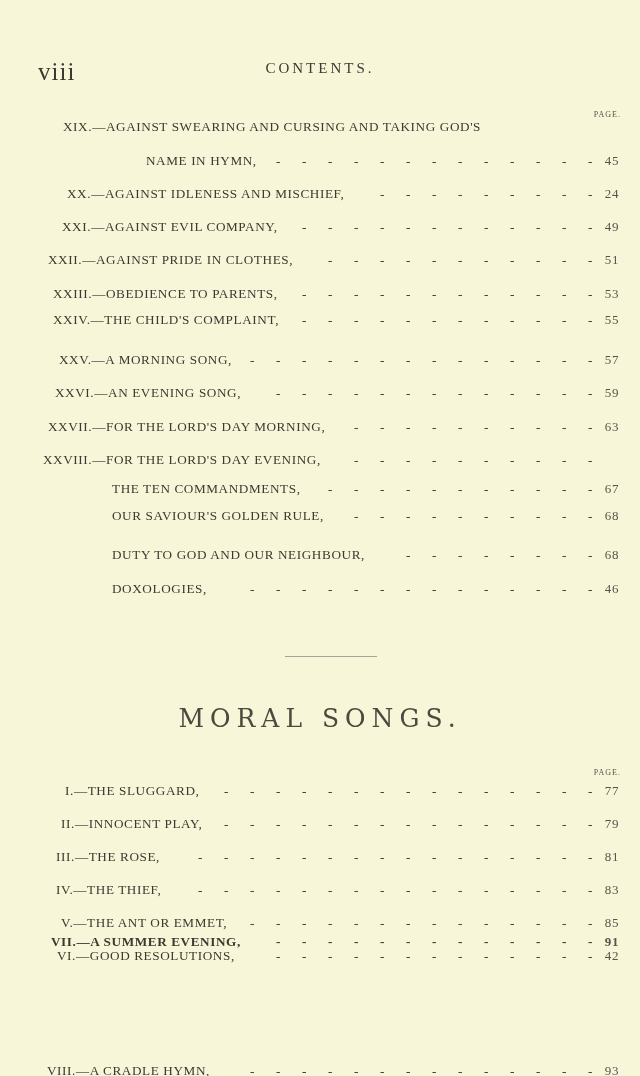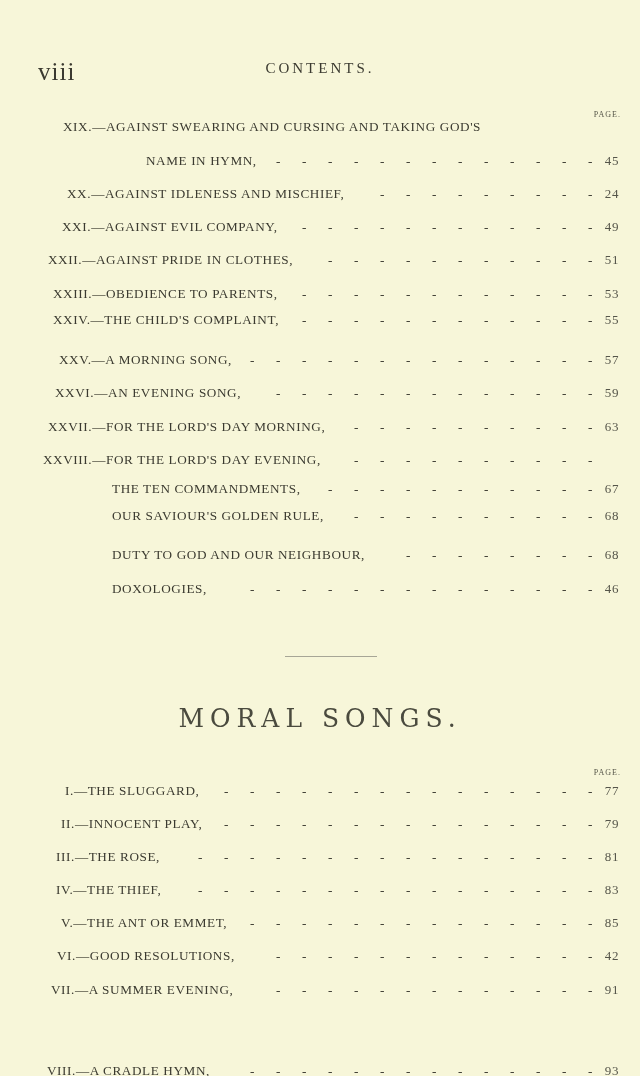--- a/index.html
+++ b/index.html
@@ -412,21 +412,21 @@
           <span style="left: 432px;">-</span>
           <span style="left: 406px;">-</span>
           <span style="left: 380px;">-</span>
           <span style="left: 354px;">-</span>
           <span style="left: 328px;">-</span>
           <span style="left: 302px;">-</span>
           <span style="left: 276px;">-</span>
         </div>
         <span class="pg">42</span>
       </div>
-      <div class="row" style="top: 982px;">
+      <div class="row" style="top: 934px; font-weight: bold;">
         <span class="title" style="left: 51px;"><span>VII.</span><span>—A SUMMER EVENING,</span></span>
         <div class="dots">
           <span style="left: 588px;">-</span>
           <span style="left: 562px;">-</span>
           <span style="left: 536px;">-</span>
           <span style="left: 510px;">-</span>
           <span style="left: 484px;">-</span>
           <span style="left: 458px;">-</span>
           <span style="left: 432px;">-</span>
           <span style="left: 406px;">-</span>

